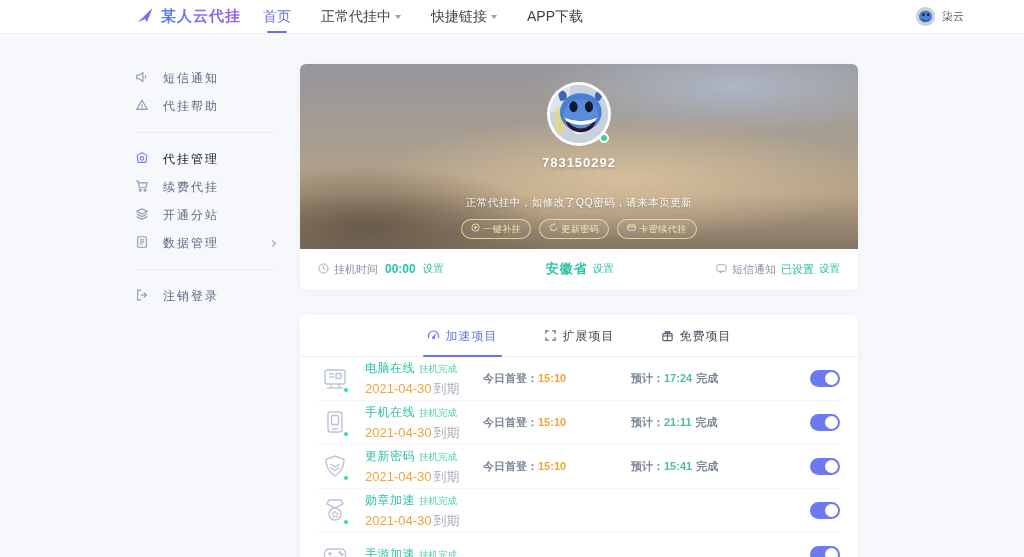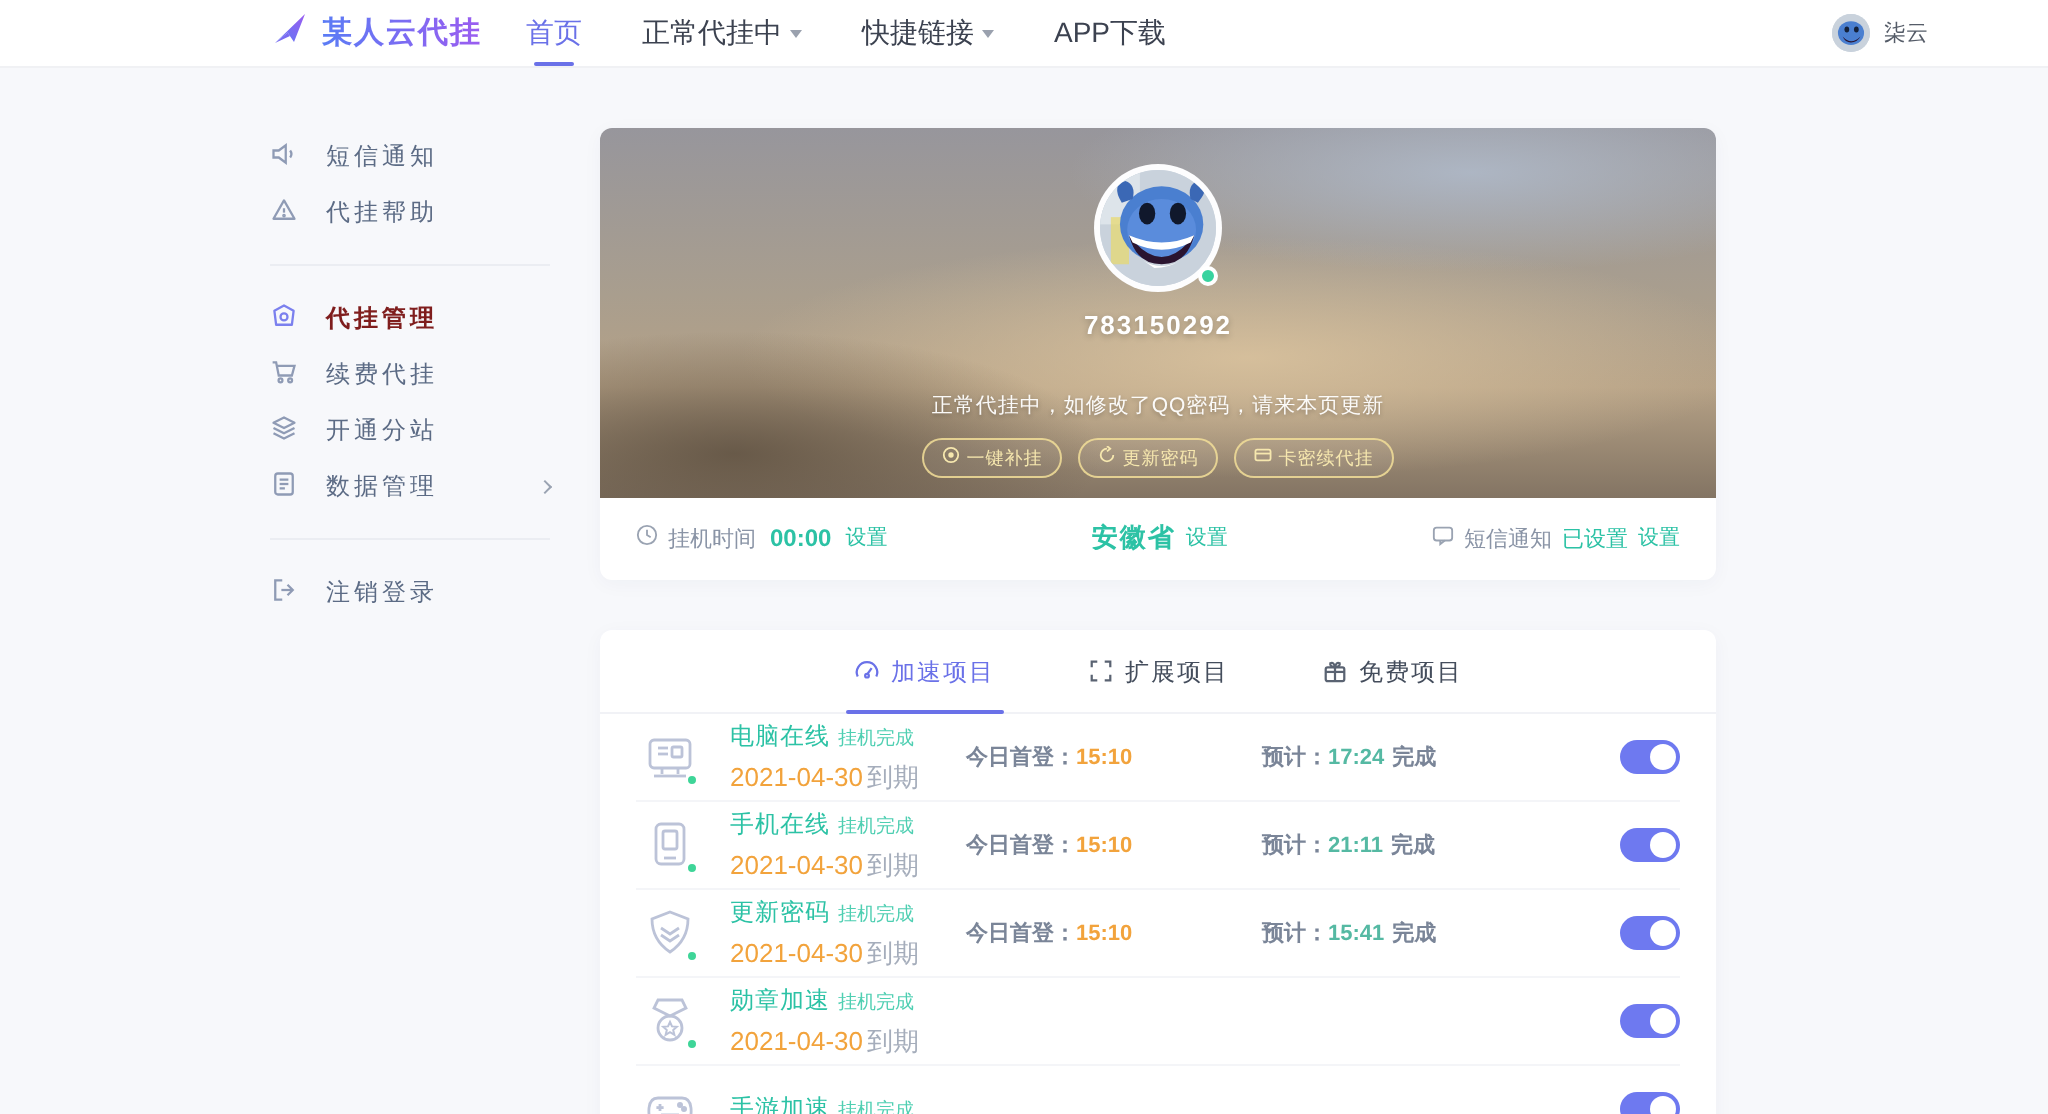--- a/index.html
+++ b/index.html
@@ -19,21 +19,21 @@
   .mini-avatar { width:19px; height:19px; border-radius:50%; overflow:hidden; background:#cfd8e2; position:relative; }
   .header-user .uname { font-size:11px; color:#555c68; }
 
   
   .layout { display:flex; padding:30px 0 0 135px; }
 
   
   .sidebar { width:140px; margin-right:25px; flex-shrink:0; }
   .side-item { display:flex; align-items:center; gap:14px; height:28px; font-size:12px; color:#5c6b85; letter-spacing:2px; cursor:pointer; position:relative; }
   .side-item svg { flex-shrink:0; }
-  .side-item.active { color:#7f1d1d;font-weight:bold; }
+  .side-item.active { color:#0f172a; }
   .side-divider { height:1px; background:#ebedf2; margin:12px 0; }
   .side-chevron { position:absolute; right:0; width:5px; height:5px; border-top:1.5px solid #9aa3b2; border-right:1.5px solid #9aa3b2; transform:rotate(45deg); }
 
   
   .main { width:558px; }
   .card { background:#fff; border-radius:6px; box-shadow:0 2px 10px rgba(30,40,90,0.04); }
 
   
   .banner { height:185px; border-radius:6px 6px 0 0; position:relative; overflow:hidden;
     background:

